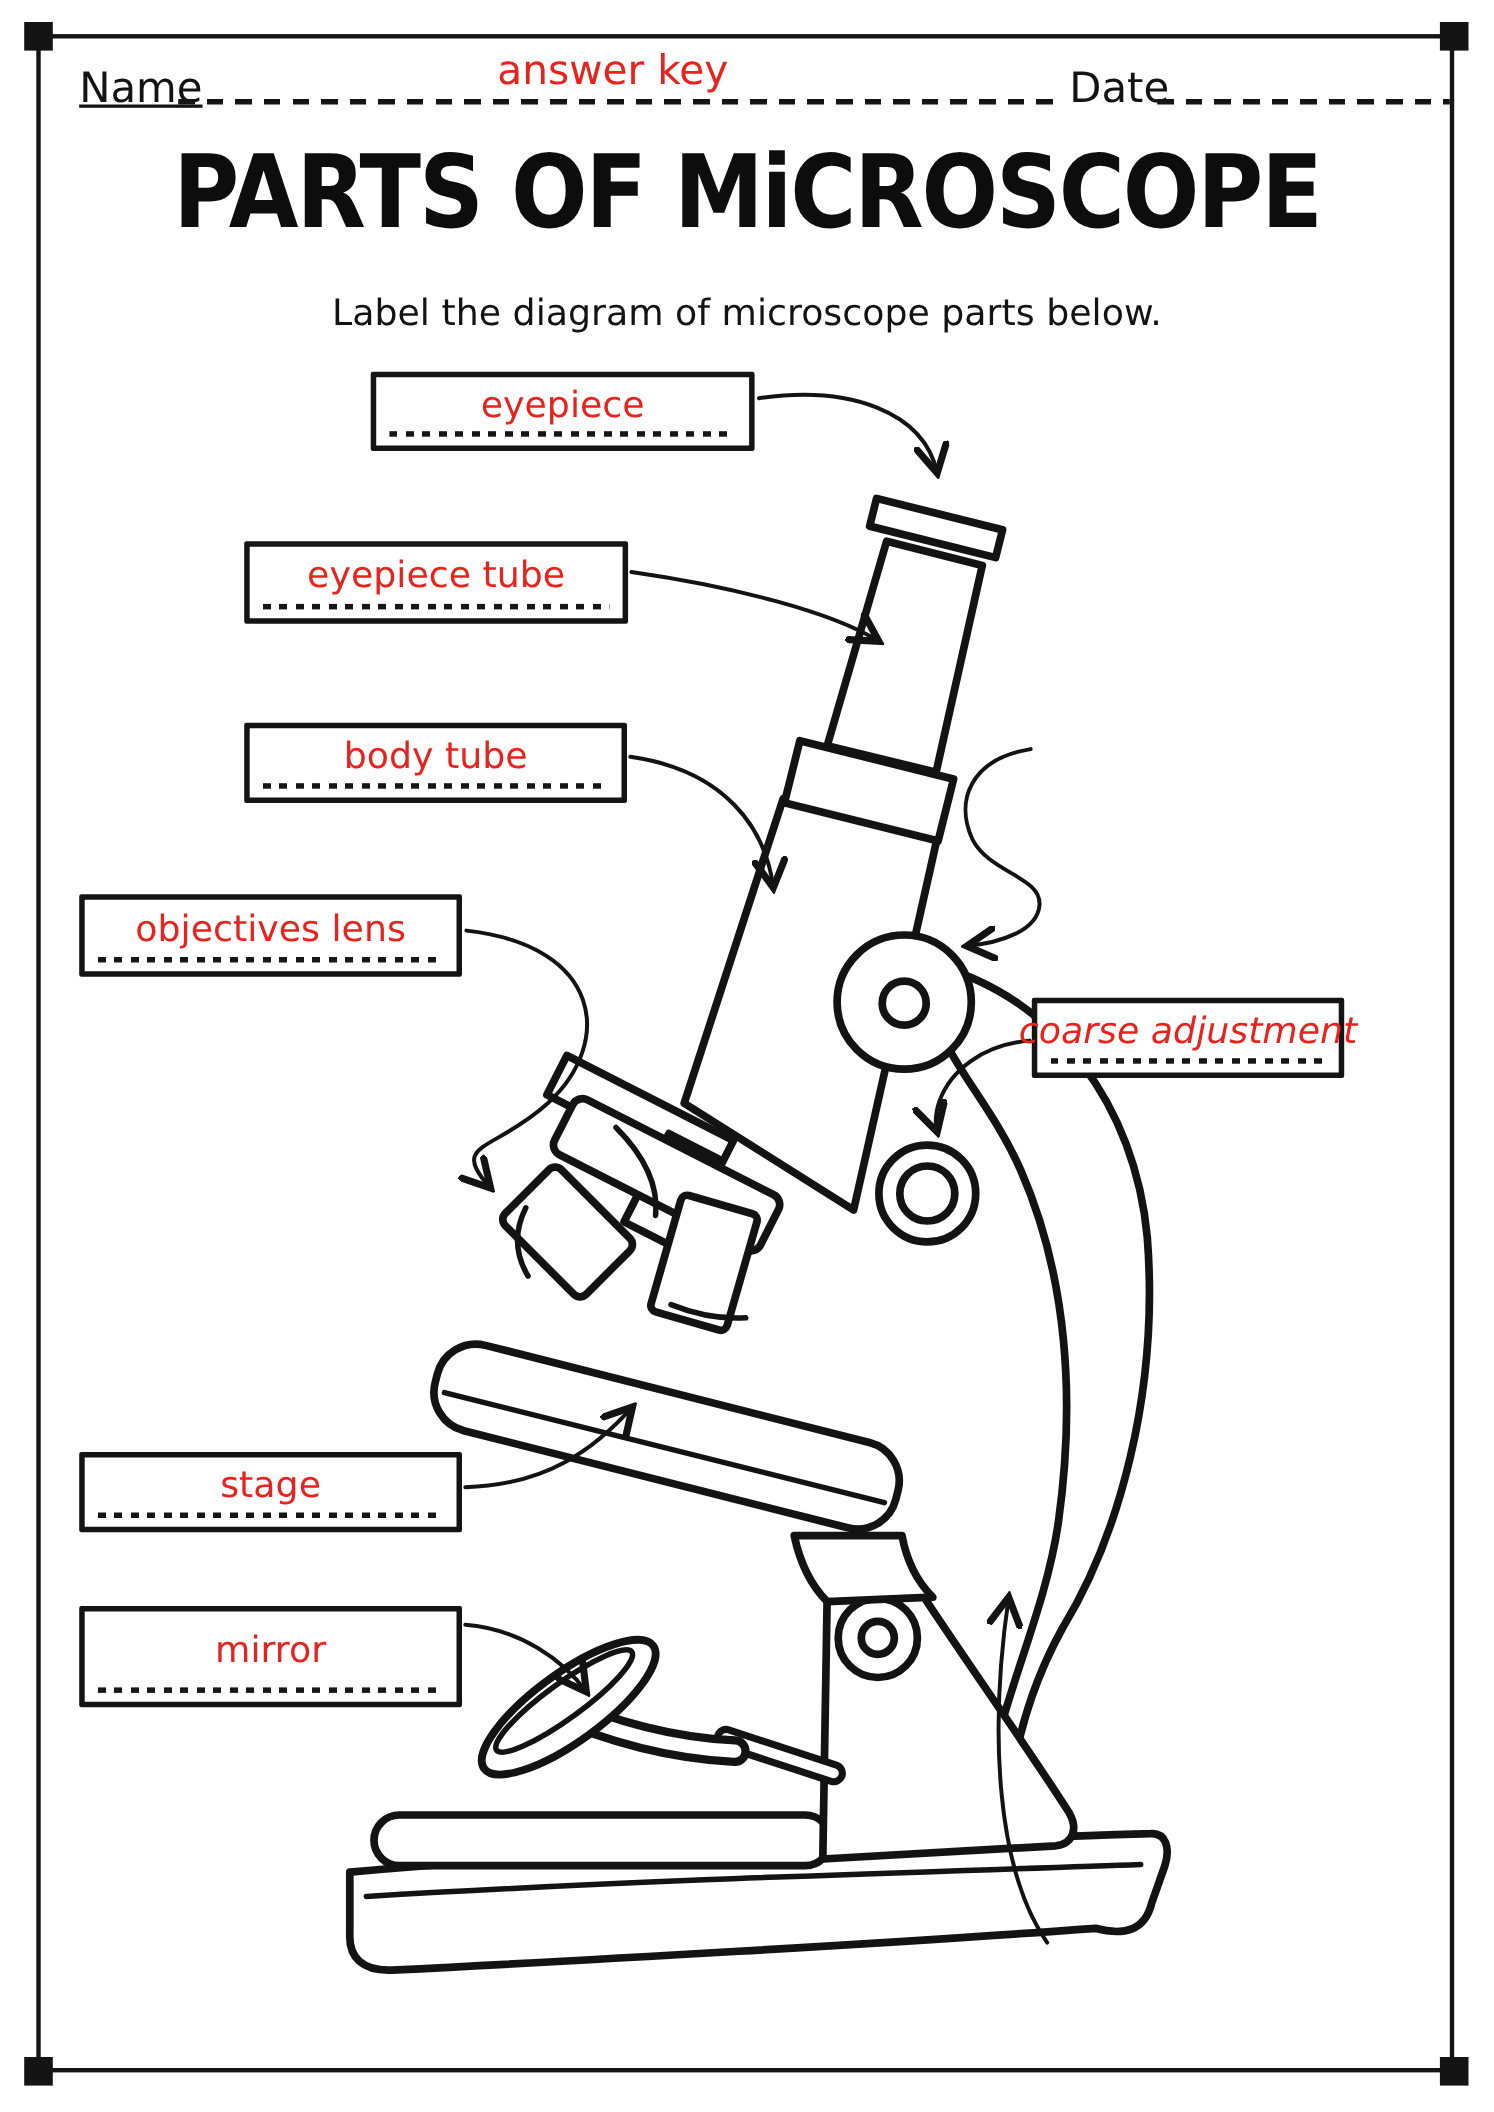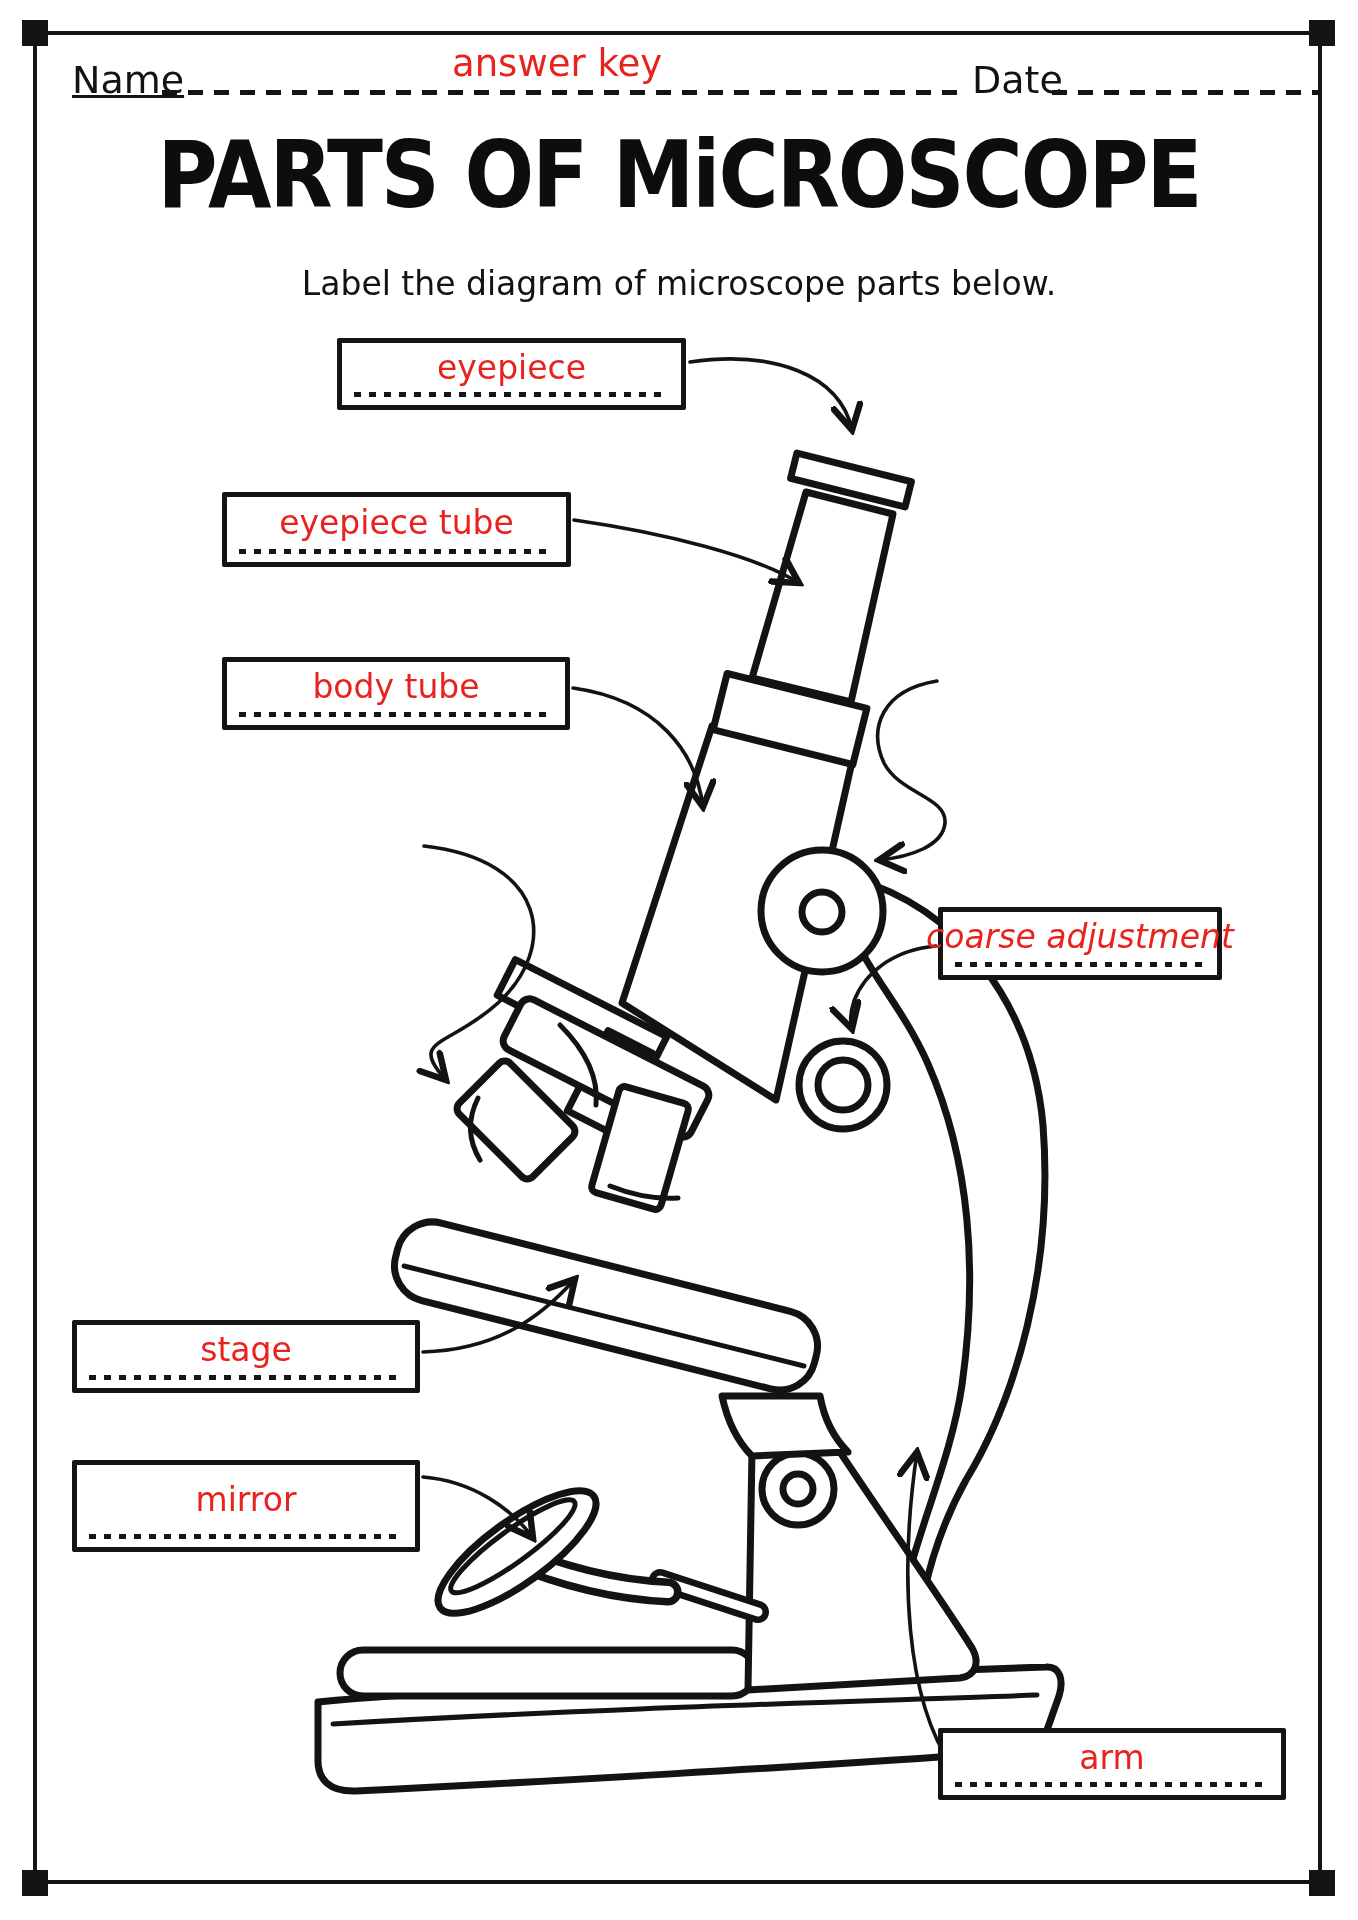--- a/index.html
+++ b/index.html
@@ -173,30 +173,30 @@
     <span class="dots"></span>
   </div>
   <div class="abox b-eyepiece-tube">
     <span class="answer">eyepiece tube</span>
     <span class="dots"></span>
   </div>
   <div class="abox b-body-tube">
     <span class="answer">body tube</span>
     <span class="dots"></span>
   </div>
+  <div class="abox b-objectives-lens">
+    <span class="answer">objectives lens</span>
+    <span class="dots"></span>
+  </div>
   <div class="abox b-coarse-adjustment">
     <span class="answer">coarse adjustment</span>
     <span class="dots"></span>
   </div>
   <div class="abox b-stage">
     <span class="answer">stage</span>
     <span class="dots"></span>
   </div>
   <div class="abox b-mirror">
     <span class="answer">mirror</span>
     <span class="dots"></span>
   </div>
-  <div class="abox b-arm">
-    <span class="answer">arm</span>
-    <span class="dots"></span>
-  </div>
 
 </div>
 
 </body></html>

